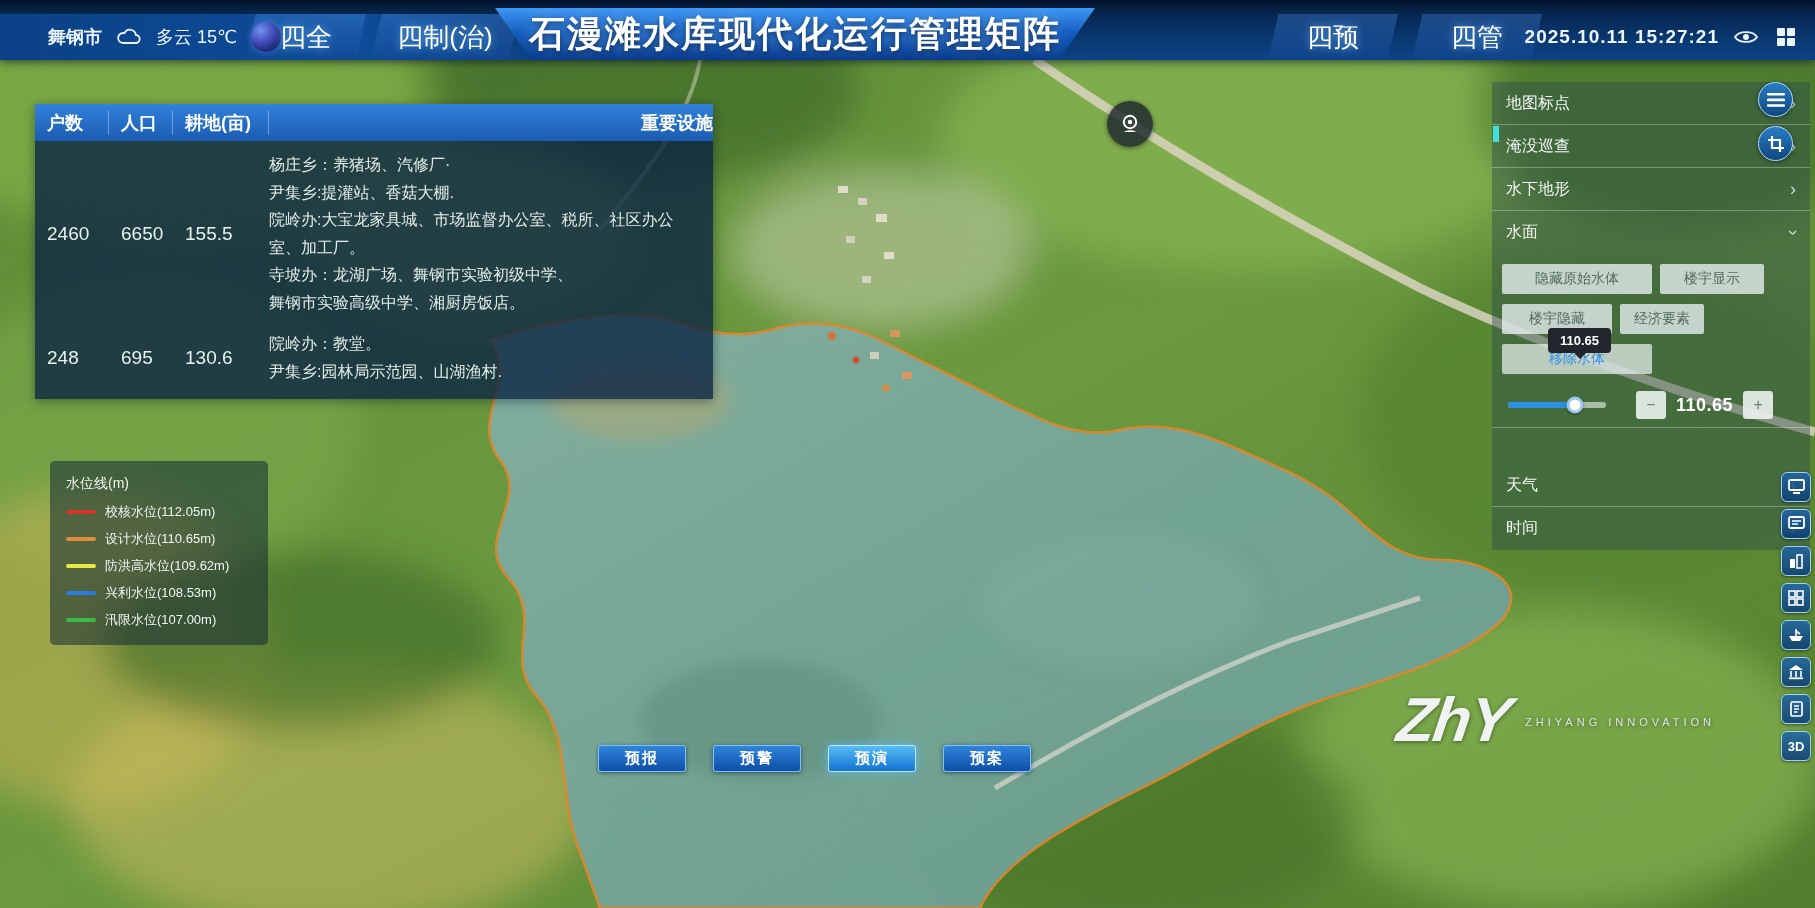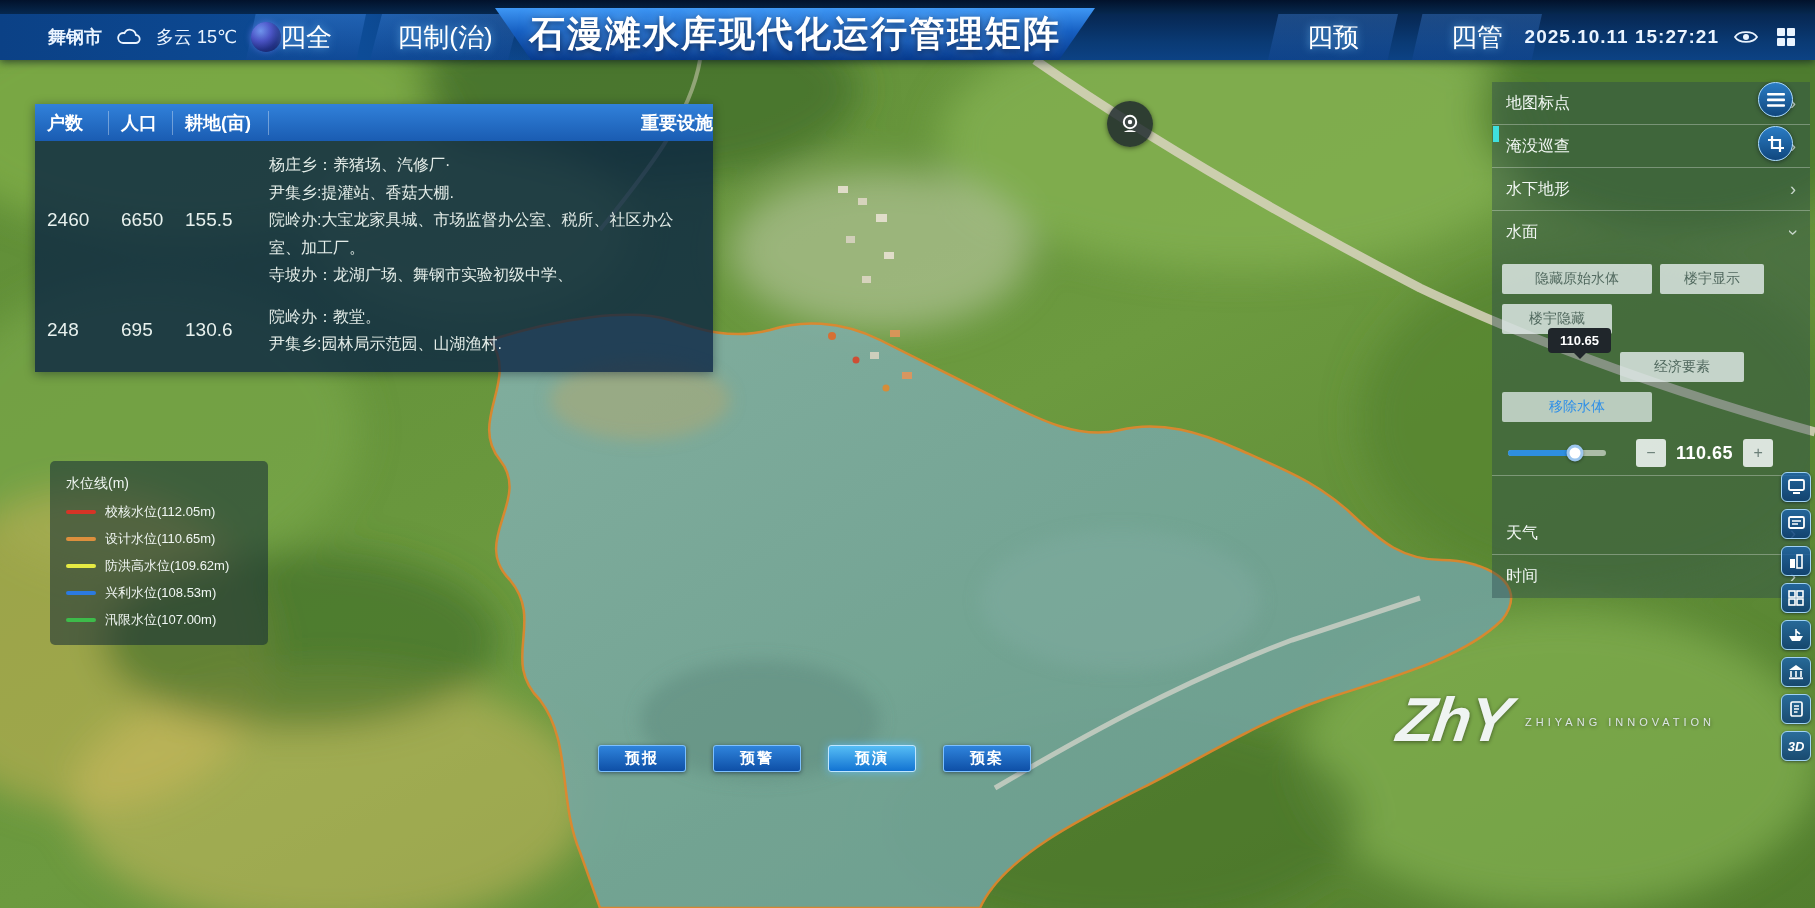--- a/index.html
+++ b/index.html
@@ -104,21 +104,21 @@
 
   
   .rail-top { position:absolute; left:1758px; top:82px; display:flex; flex-direction:column; gap:9px; }
   .rail-circle { width:35px; height:35px; border-radius:50%; cursor:pointer;
     background:linear-gradient(180deg,#2a7cc4,#10477e); border:1px solid #a9d8ff;
     display:flex; align-items:center; justify-content:center; box-shadow:0 1px 4px rgba(0,10,30,.5); }
   .rail-icons { position:absolute; left:1781px; top:472px; display:flex; flex-direction:column; gap:7px; }
   .rail-sq { width:30px; height:30px; border-radius:6px; cursor:pointer;
     background:linear-gradient(180deg,rgba(30,100,170,.85),rgba(10,60,120,.85));
     border:1px solid #9fd2f5; display:flex; align-items:center; justify-content:center;
-    box-shadow:0 1px 3px rgba(0,10,30,.5);font-style:italic; }
+    box-shadow:0 1px 3px rgba(0,10,30,.5); }
   .rail-3d { color:#fff; font-size:13px; font-weight:bold; }
 
   
   .map-cam { position:absolute; left:1107px; top:101px; width:46px; height:46px; border-radius:50%;
     background:rgba(28,38,44,.82); display:flex; align-items:center; justify-content:center;
     cursor:pointer; box-shadow:0 1px 5px rgba(0,0,0,.5); }
 
   
   .footer { position:absolute; left:598px; top:745px; display:flex; gap:27px; }
   .f-btn { width:88px; height:27px; border:1px solid #7cc0ff; border-radius:3px;
@@ -258,20 +258,21 @@
     <div class="t-body">
       <div class="t-row">
         <div class="t-num">2460</div>
         <div class="t-num">6650</div>
         <div class="t-num">155.5</div>
         <div class="t-fac">
           <div>杨庄乡：养猪场、汽修厂·</div>
           <div>尹集乡:提灌站、香菇大棚.</div>
           <div>院岭办:大宝龙家具城、市场监督办公室、税所、社区办公室、加工厂。</div>
           <div>寺坡办：龙湖广场、舞钢市实验初级中学、</div>
+          <div>舞钢市实验高级中学、湘厨房饭店。</div>
         </div>
       </div>
       <div class="t-row">
         <div class="t-num">248</div>
         <div class="t-num">695</div>
         <div class="t-num">130.6</div>
         <div class="t-fac">
           <div>院岭办：教堂。</div>
           <div>尹集乡:园林局示范园、山湖渔村.</div>
         </div>
@@ -322,21 +323,21 @@
       <span class="lp-chevron down">›</span>
     </div>
 
     <div class="lp-water">
       <div class="lp-btn-row">
         <button class="lp-btn" style="width:150px;">隐藏原始水体</button>
         <button class="lp-btn" style="width:104px;">楼宇显示</button>
       </div>
       <div class="lp-btn-row">
         <button class="lp-btn" style="width:110px;">楼宇隐藏</button>
-        <button class="lp-btn" style="width:124px;margin-top:48px;">经济要素</button>
+        <button class="lp-btn" style="width:84px;">经济要素</button>
       </div>
       <div class="lp-btn-row">
         <button class="lp-btn lp-remove">移除水体</button>
       </div>
       <div class="lp-tooltip">110.65</div>
       <div class="lp-slider-row">
         <div class="lp-track">
           <div class="fill"></div>
           <div class="knob"></div>
         </div>

